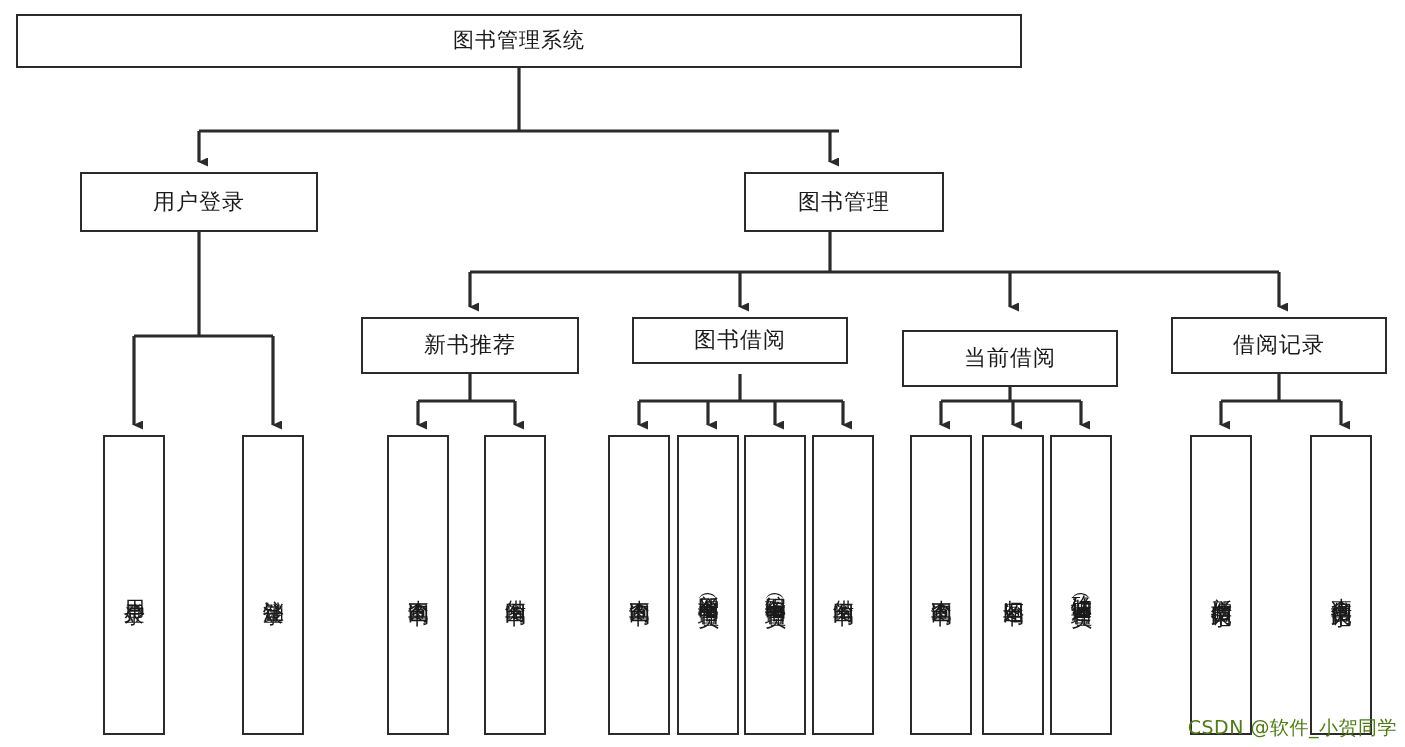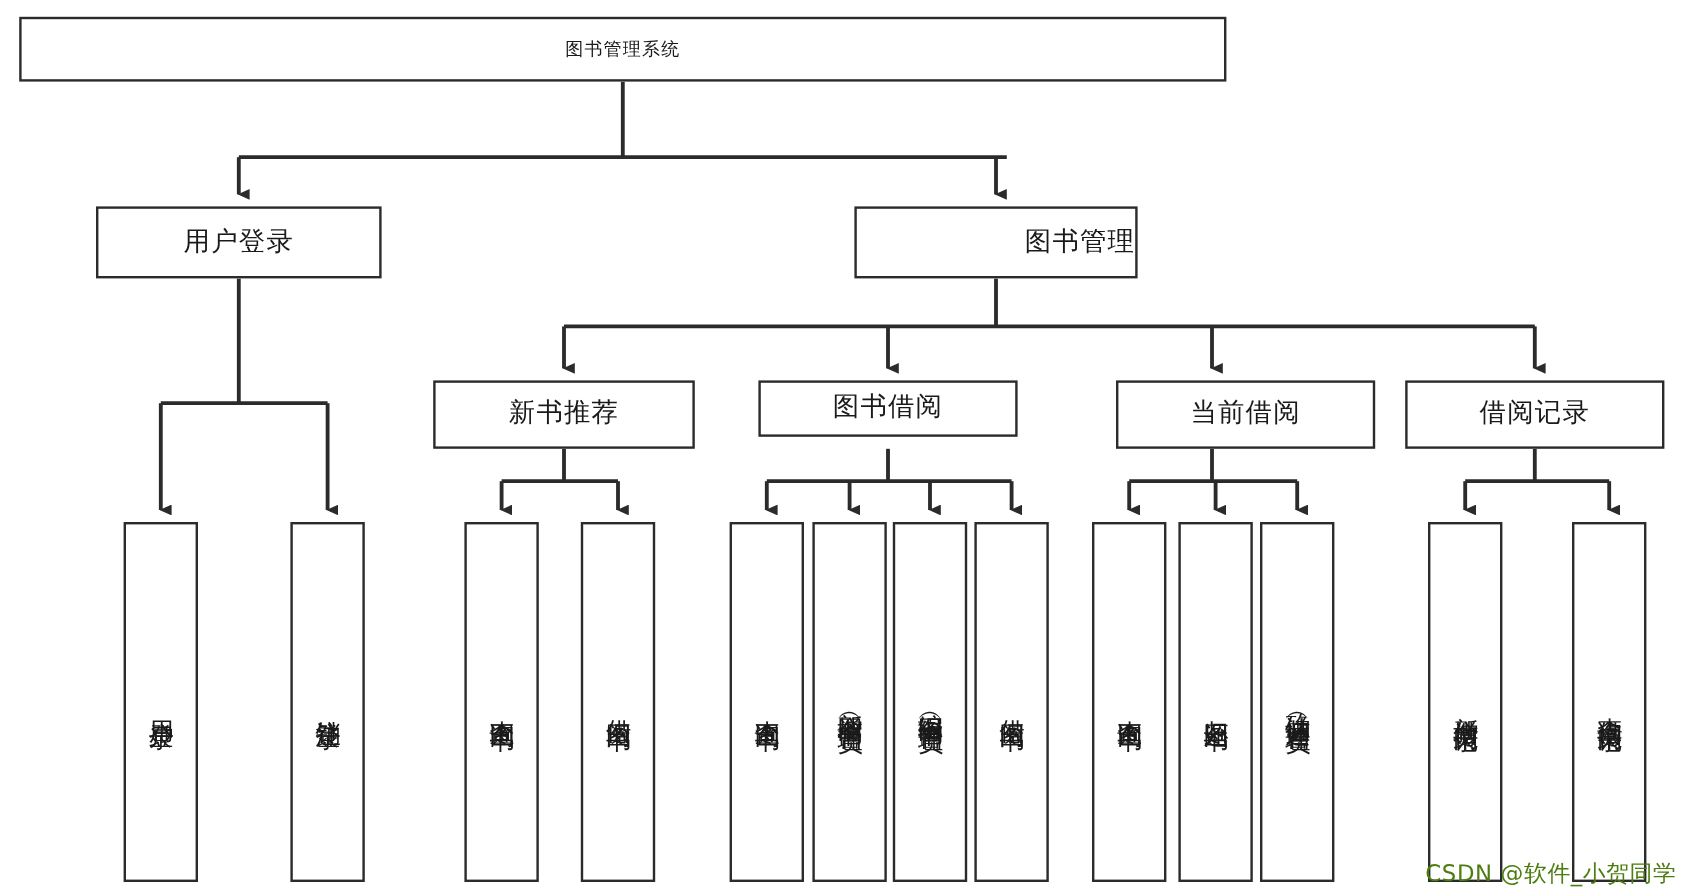--- a/index.html
+++ b/index.html
@@ -52,21 +52,21 @@
     writing-mode: vertical-rl;
     text-orientation: upright;
     font-size: 21px;
     color: #1a1a1a;
     letter-spacing: 2px;
     line-height: 1.0;
     white-space: nowrap;
     max-height: 100%;
   }
   #node-root .node-label {
-    font-size: 15px;
+    font-size: 21px;
   }
   #watermark {
     position: absolute;
     right: 8px;
     bottom: 6px;
     font-size: 19px;
     color: #4d7c0f;
     letter-spacing: 0.5px;
     white-space: nowrap;
     z-index: 5;
@@ -128,31 +128,31 @@
     </g>
   </svg>
 
   <div class="node horizontal" id="node-root" style="left:16px; top:14px; width:1006px; height:54px;">
     <span class="node-label">图书管理系统</span>
   </div>
 
   <div class="node horizontal" style="left:80px; top:172px; width:238px; height:60px;">
     <span class="node-label">用户登录</span>
   </div>
-  <div class="node horizontal" style="left:712px; top:172px; width:236px; height:60px;justify-content:flex-end;">
+  <div class="node horizontal" style="left:744px; top:172px; width:200px; height:60px;">
     <span class="node-label">图书管理</span>
   </div>
 
   <div class="node horizontal" style="left:361px; top:317px; width:218px; height:57px;align-items:center;">
     <span class="node-label">新书推荐</span>
   </div>
   <div class="node horizontal" style="left:632px; top:317px; width:216px; height:47px;">
     <span class="node-label">图书借阅</span>
   </div>
-  <div class="node horizontal" style="left:902px; top:317px; width:216px; height:57px;margin-left:28px;">
+  <div class="node horizontal" style="left:902px; top:330px; width:216px; height:57px;">
     <span class="node-label">当前借阅</span>
   </div>
   <div class="node horizontal" style="left:1171px; top:317px; width:216px; height:57px;">
     <span class="node-label">借阅记录</span>
   </div>
 
   <div class="node vertical" style="left:103px; top:435px; width:62px; height:300px;">
     <span class="node-label">用户登录</span>
   </div>
   <div class="node vertical" style="left:242px; top:435px; width:62px; height:300px;">

